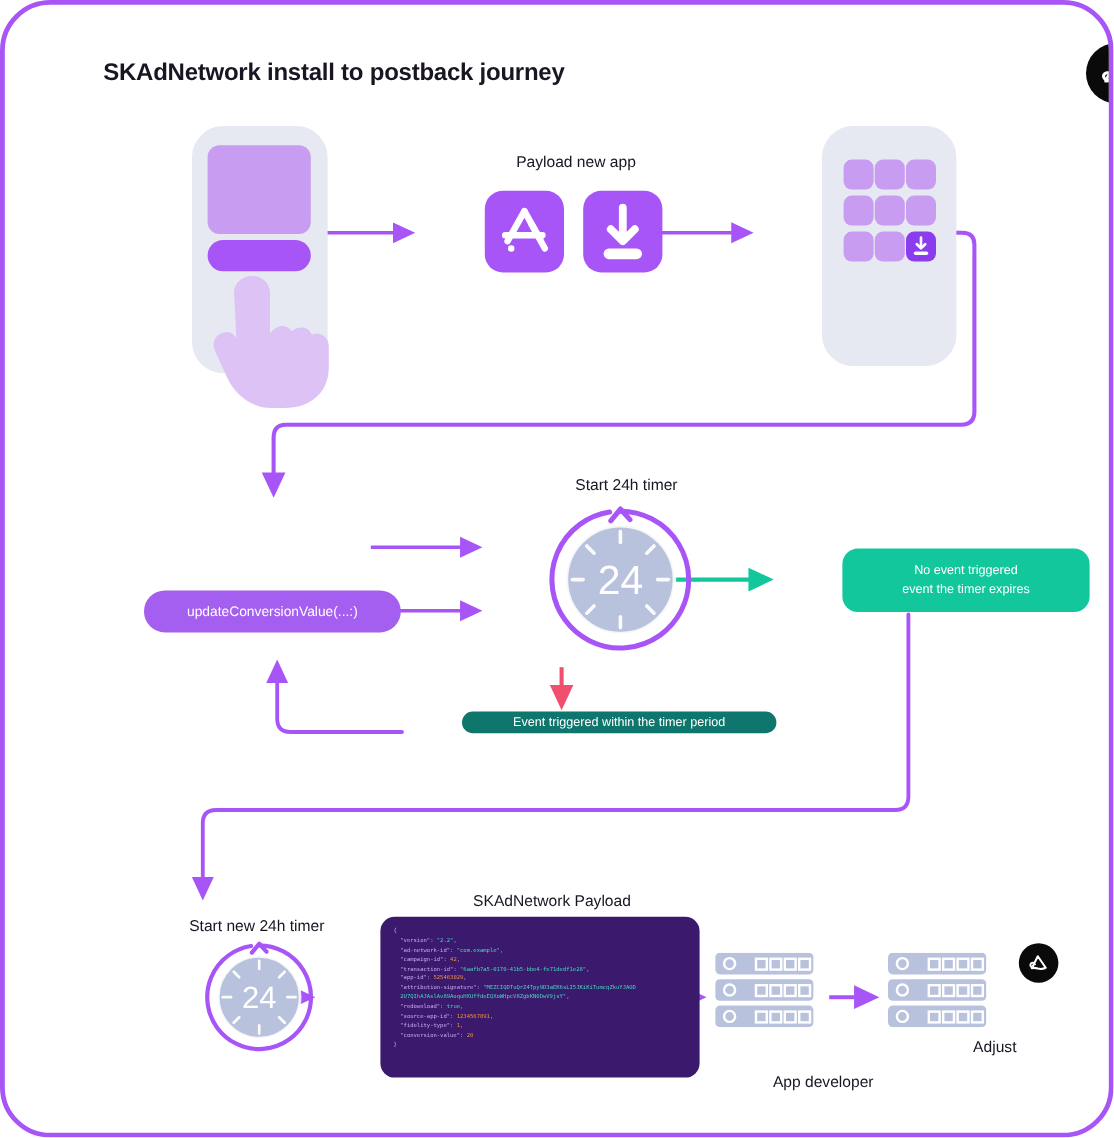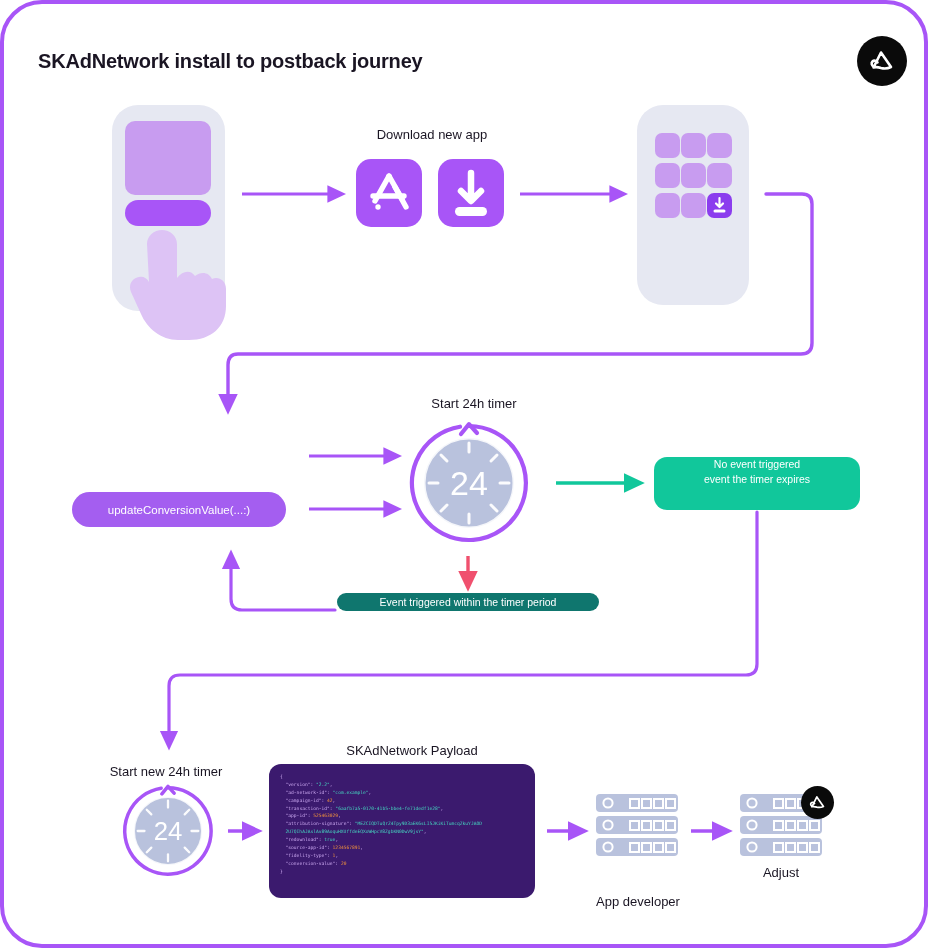--- a/index.html
+++ b/index.html
@@ -2,21 +2,21 @@
 <html><head>
 <meta charset="utf-8">
 <style>
   html,body{margin:0;padding:0;background:#ffffff;}
   body{width:928px;height:948px;overflow:hidden;
        font-family:"Liberation Sans","DejaVu Sans",sans-serif;}
 
   #frame{position:relative;width:928px;height:948px;box-sizing:border-box;
          border:4px solid #a855f7;border-radius:42px;background:#fff;overflow:hidden;}
 
-  .abs{position:absolute;}
+  .abs{position:absolute;margin-left:48px;}
 
   
   #title{left:34px;top:46px;font-size:20px;font-weight:700;color:#1a1523;letter-spacing:-0.2px;}
 
   
   #brand{left:853px;top:32px;width:50px;height:50px;border-radius:50%;background:#0a0a0a;}
   #brand svg{display:block;}
 
   
   .cap{font-size:13px;color:#1a1523;text-align:center;line-height:1.25;}
@@ -46,21 +46,21 @@
 
   
   .pill{border-radius:22px;background:#a45ef0;color:#fff;display:flex;
         align-items:center;justify-content:center;font-size:11.5px;text-align:center;}
   #pill-register{left:68px;top:435px;width:214px;height:35px;}
   #pill-update{left:68px;top:488px;width:214px;height:35px;}
 
   
   #box-noevent{left:650px;top:453px;width:206px;height:53px;border-radius:13px;
     background:#11c79b;color:#fff;font-size:10.5px;line-height:1.45;
-    display:flex;justify-content:center;text-align:center;}
+    display:flex;align-items:center;justify-content:center;text-align:center;}
   #box-event{left:333px;top:589px;width:262px;height:18px;border-radius:17px;
     background:#0f766e;color:#fff;font-size:10.5px;
     display:flex;align-items:center;justify-content:center;text-align:center;}
 
   
   #timer1{left:403px;top:417px;width:124px;height:124px;}
   #timer2{left:117px;top:780px;width:94px;height:94px;}
 
   
   #payload{left:265px;top:760px;width:266px;height:134px;border-radius:12px;
@@ -145,21 +145,21 @@
         <path d="M18 62 C18 54 25 48 33 48 C41 48 48 54 48 62 L48 96
                  C54 88 62 88 66 94 C72 89 80 90 83 97
                  C89 94 97 98 97 107 L97 124
                  C97 145 82 158 60 158 L49 158
                  C32 158 18 146 12 132 L2 110
                  C-1 103 3 96 10 95 C14 94 18 96 20 100 L18 62 Z"></path>
       </g>
     </svg>
   </div>
 
-  <div class="abs cap" id="cap-download">Download new app</div>
+  <div class="abs cap" id="cap-download">Payload new app</div>
 
   <div class="abs tile" id="tile-appstore">
     <svg width="66" height="68" viewBox="0 0 66 68">
       <g stroke="#ffffff" stroke-width="5.4" stroke-linecap="round" fill="none">
         <line x1="33" y1="17" x2="19" y2="42"></line>
         <line x1="33" y1="17" x2="46" y2="40"></line>
         <line x1="39" y1="28" x2="50" y2="48"></line>
         <line x1="17" y1="37" x2="48" y2="37"></line>
         <line x1="22" y1="48" x2="22" y2="48"></line>
       </g>

